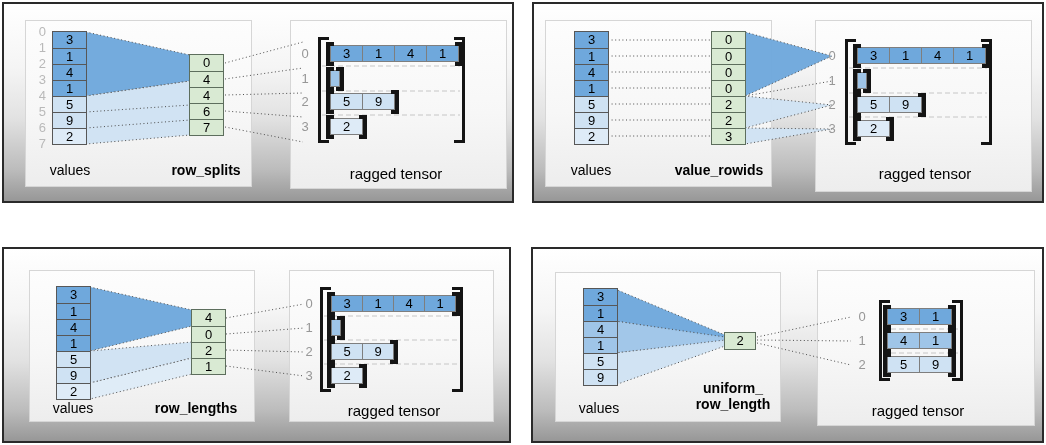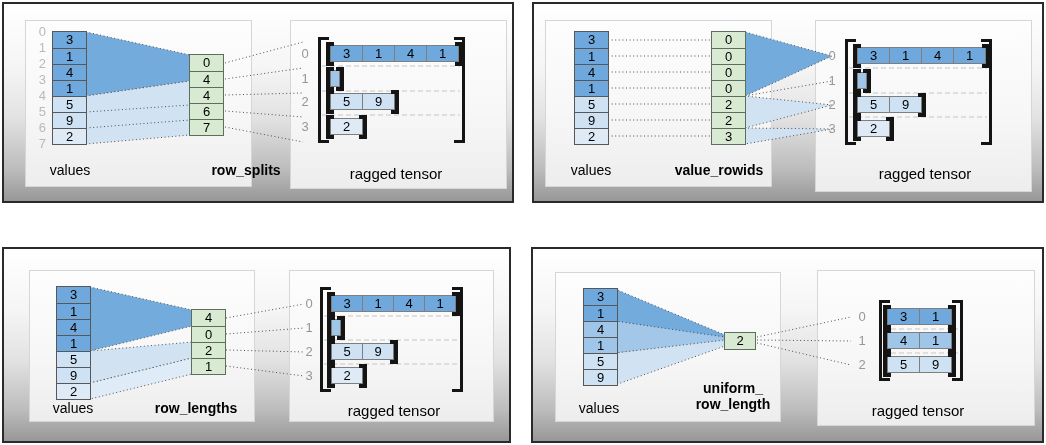--- a/index.html
+++ b/index.html
@@ -89,21 +89,21 @@
       <div class="ridx" style="left: 294px; top: 90px;">2</div>
       <div class="tcell" style="left: 326px; top: 89px; width: 33px; background: rgb(207, 226, 243);">5</div>
       <div class="tcell" style="left: 358px; top: 89px; width: 33px; background: rgb(207, 226, 243);">9</div>
       <div class="ibr l" style="left: 322px; top: 86px;"></div>
       <div class="ibr r" style="left: 387px; top: 86px;"></div>
       <div class="ridx" style="left: 294px; top: 115px;">3</div>
       <div class="tcell" style="left: 326px; top: 114px; width: 33px; background: rgb(222, 235, 247);">2</div>
       <div class="ibr l" style="left: 322px; top: 111px;"></div>
       <div class="ibr r" style="left: 355px; top: 111px;"></div>
       <div class="lbl" style="left: 66px; top: 158px;">values</div>
-      <div class="lbl bold" style="left: 202px; top: 158px; margin-left: 40px;">row_splits</div>
+      <div class="lbl bold" style="left: 202px; top: 158px;">row_splits</div>
       <div class="lbl tlabel" style="left: 392px; top: 161px;">ragged tensor</div>
     </div>
   <div class="panel" id="panel-1" style="left: 532px; top: 2px; width: 512px; height: 201px;">
       <div class="subbox" style="left: 11px; top: 16px; width: 227px; height: 167px;"></div>
       <div class="subbox" style="left: 281px; top: 16px; width: 217px; height: 172px;"></div>
       <svg class="overlay" width="508" height="197">
         <polygon points="211,28 211,92 298,52" fill="#6fa8dc" fill-opacity="0.97" stroke="#4d4d4d" stroke-width="1" stroke-dasharray="1 2.6"></polygon>
         <polygon points="211,92 211,124 298,101" fill="#cfe2f3" fill-opacity="0.97" stroke="#4d4d4d" stroke-width="1" stroke-dasharray="1 2.6"></polygon>
         <polygon points="211,124 211,140 298,125" fill="#cfe2f3" fill-opacity="0.97" stroke="#4d4d4d" stroke-width="1" stroke-dasharray="1 2.6"></polygon>
         <line x1="315" y1="64" x2="453" y2="64" stroke="#c6c6c6" stroke-width="1" stroke-dasharray="5 3"></line>

